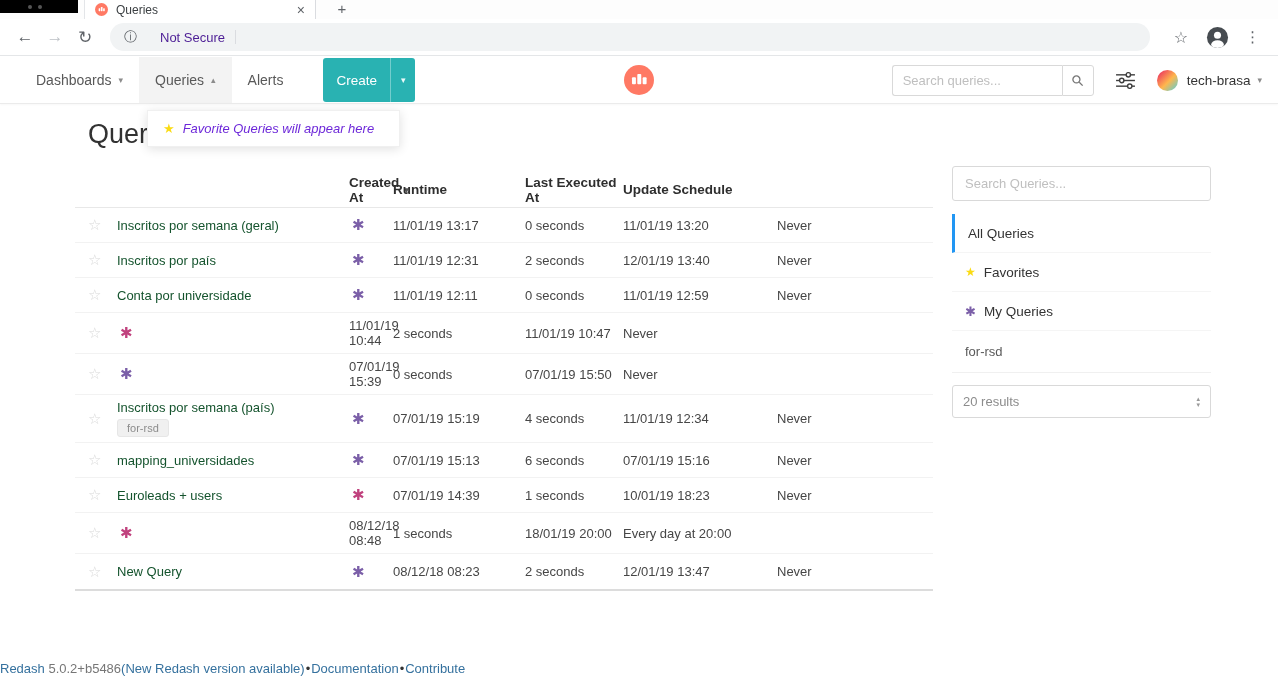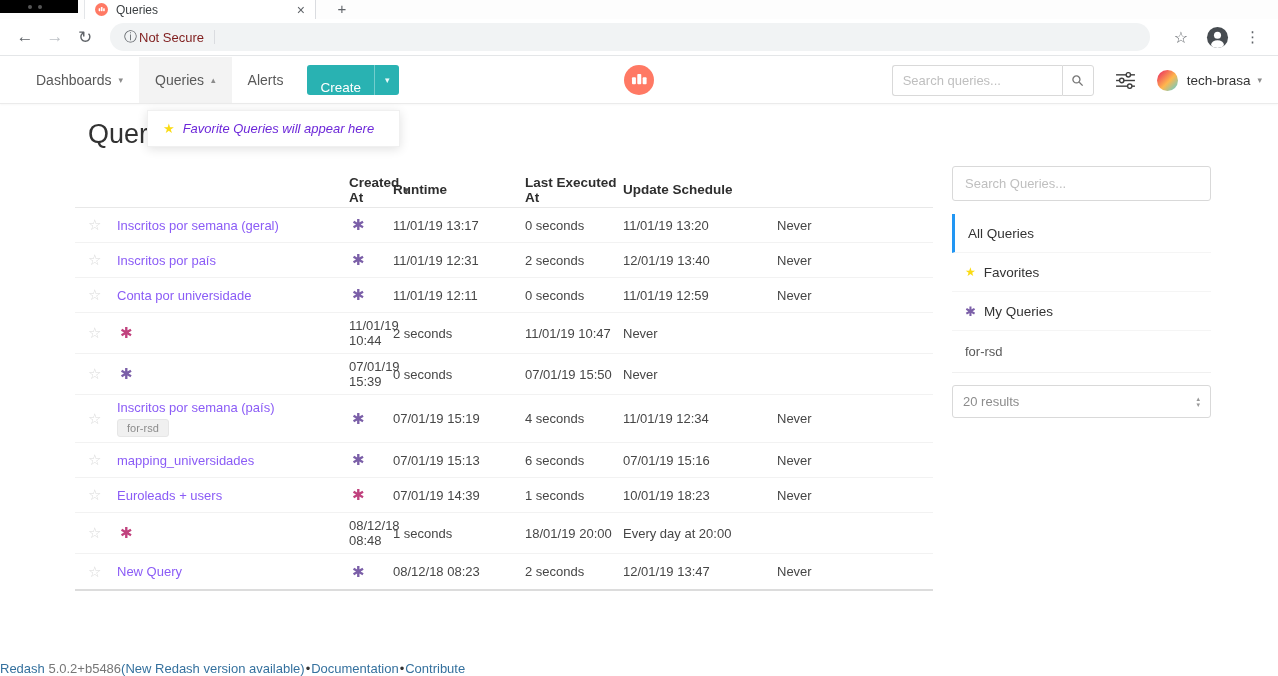--- a/index.html
+++ b/index.html
@@ -12,34 +12,34 @@
   .corner-black .dot{width:4px;height:4px;border-radius:50%;background:#555}
   .tab{position:absolute;left:84px;top:0;width:232px;height:19px;display:flex;align-items:center;padding:0 10px;border-left:1px solid #e3e5e8;border-right:1px solid #dadce0;background:#fff}
   .tab-title{font-size:12px;color:#3c4043;margin-left:8px;flex:1;white-space:nowrap;overflow:hidden}
   .tab-close{color:#5f6368;font-size:14px;cursor:pointer}
   .newtab{position:absolute;left:330px;top:0;width:24px;height:19px;text-align:center;font-size:15px;color:#5f6368;line-height:18px;cursor:pointer}
   .toolbar{position:absolute;top:19px;left:0;width:100%;height:37px;background:#fff;display:flex;align-items:center;padding:0 10px;border-bottom:1px solid #e4e6e8}
   .nav-btn{width:30px;text-align:center;font-size:17px;color:#5f6368;cursor:pointer;flex:0 0 auto}
   .nav-btn.disabled{color:#bdc1c6}
   .omnibox{flex:1;height:28px;background:#f1f3f4;border-radius:14px;margin:0 14px 0 10px;display:flex;align-items:center;padding:0 14px;min-width:0}
   .omni-info{color:#5f6368;font-size:13px;flex:0 0 auto}
-  .notsecure{color:#7f1d1d;margin:0 10px 0 2px;flex:0 0 auto}
+  .notsecure{color:#4c1d95;margin:0 10px 0 23px;flex:0 0 auto}
   .omni-div{width:1px;height:14px;background:#dadce0;margin-right:12px;flex:0 0 auto}
   .url{color:#202124;font-size:13.5px;white-space:nowrap;overflow:hidden}
   .url .path{color:#5f6368}
   .bookmark{font-size:16px;color:#5f6368;margin:0 10px;cursor:pointer}
   .profile{margin:0 8px;cursor:pointer;display:flex}
   .menu3{font-size:15px;color:#5f6368;margin:0 8px;cursor:pointer}
 
   
   .appnav{position:absolute;top:57px;left:0;width:100%;height:47px;background:#fff;border-bottom:1px solid #ebebeb;box-shadow:0 1px 2px rgba(0,0,0,.03);display:flex;align-items:center;padding-left:20px;z-index:5}
   .nav-item{height:100%;display:flex;align-items:center;padding:16px 16px;font-size:14px;color:#595959;gap:7px;cursor:pointer;white-space:nowrap}
   .nav-item.active{background:#f3f3f3}
   .chev{font-size:9px;color:#8c8c8c}
-  .create-btn{margin-left:8px;background:#29b2b2;color:#fff;height:30px;border-radius:3px;display:flex;align-items:flex-end;font-size:13.5px;cursor:pointer}
+  .create-btn{margin-left:24px;background:#29b2b2;color:#fff;height:44px;border-radius:3px;display:flex;align-items:center;font-size:13.5px;cursor:pointer}
   .create-btn .create-label{padding:0 13px}
   .create-btn .create-chev{padding:0 10px;border-left:1px solid rgba(255,255,255,.35);font-size:9px;height:100%;display:flex;align-items:center;color:#eafafa}
   .app-logo{position:absolute;left:50%;transform:translateX(-50%);top:8px;width:30px;height:30px;cursor:pointer}
   .nav-right{margin-left:auto;display:flex;align-items:center;padding-right:16px}
   .nav-search{width:170px;height:31px;border:1px solid #d9d9d9;border-right:none;border-radius:3px 0 0 3px;padding:0 10px;font-size:13px;color:#595959;outline:none}
   .nav-search::placeholder{color:#bfbfbf}
   .search-btn{width:32px;height:31px;border:1px solid #d9d9d9;border-radius:0 3px 3px 0;background:#fff;display:flex;align-items:center;justify-content:center;cursor:pointer}
   .sliders{margin:0 22px;display:flex;cursor:pointer}
   .user-avatar{width:21px;height:21px;border-radius:50%;background:linear-gradient(135deg,#e91e63 0%,#ffb74d 55%,#4dd0e1 100%);flex:0 0 auto}
   .username{margin:0 7px 0 9px;font-size:13.5px;color:#333;cursor:pointer}
@@ -54,21 +54,21 @@
 
   .qtable{position:absolute;left:75px;top:172px;width:858px;border-bottom:2px solid #dcdcdc}
   .thead,.trow{display:grid;grid-template-columns:42px 232px 44px 132px 98px 154px 1fr;align-items:center}
   .thead{height:36px;font-size:13.5px;color:#2e2e2e;font-weight:700;border-bottom:1px solid #e8e8e8}
   .th{display:flex;align-items:center;gap:5px}
   .sort-caret{font-size:9px;color:#555}
   .trow{min-height:35px;border-bottom:1px solid #f2f2f2;font-size:13px;color:#464646;padding:5px 0}
   .trow:last-child{border-bottom:none}
   .star-cell{color:#d9d9d9;font-size:15px;padding-left:13px;cursor:pointer}
   .name-cell{display:flex;flex-direction:column;align-items:flex-start;gap:4px;padding-right:8px}
-  .qname{color:#8b5cf6;cursor:pointer;text-decoration:none}
+  .qname{color:#14532d;cursor:pointer;text-decoration:none}
   .badge{background:#9b9b9b;color:#fff;font-size:11px;padding:2px 8px;border-radius:2px}
   .qtag{background:#f0f0f0;color:#8c8c8c;font-size:11px;padding:2px 9px;border-radius:3px;border:1px solid #e6e6e6;cursor:pointer}
   .avatar-cell{text-align:left;padding-left:3px}
   .flower{font-size:15px}
 
   
   .qsidebar{position:absolute;left:952px;top:166px;width:259px}
   .side-search{width:100%;height:35px;border:1px solid #d9d9d9;border-radius:3px;padding:0 12px;font-size:13px;color:#595959;outline:none}
   .side-search::placeholder{color:#bfbfbf}
   .side-list{margin-top:13px}

